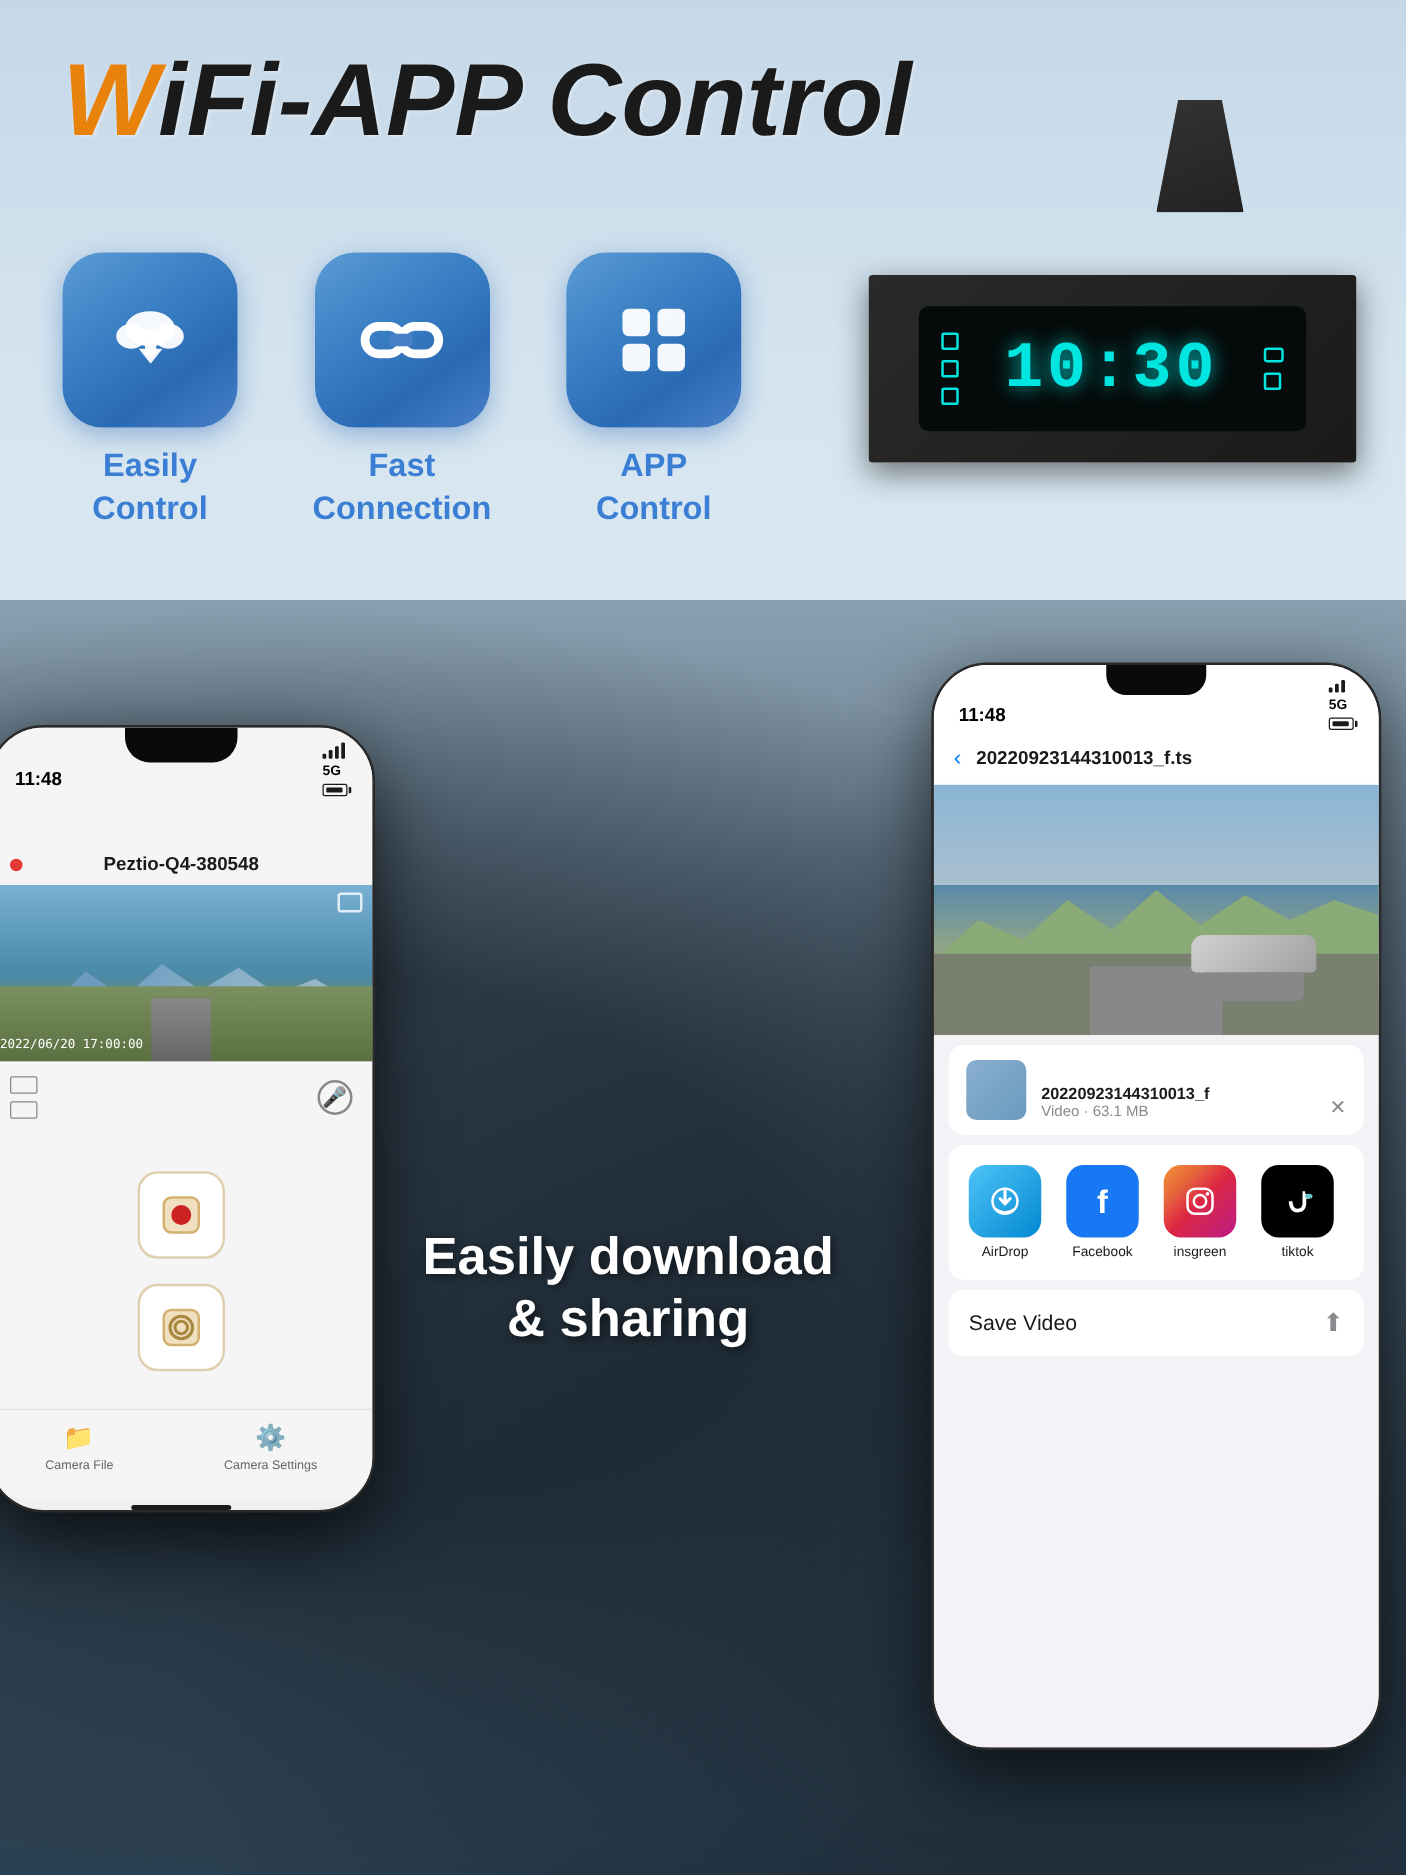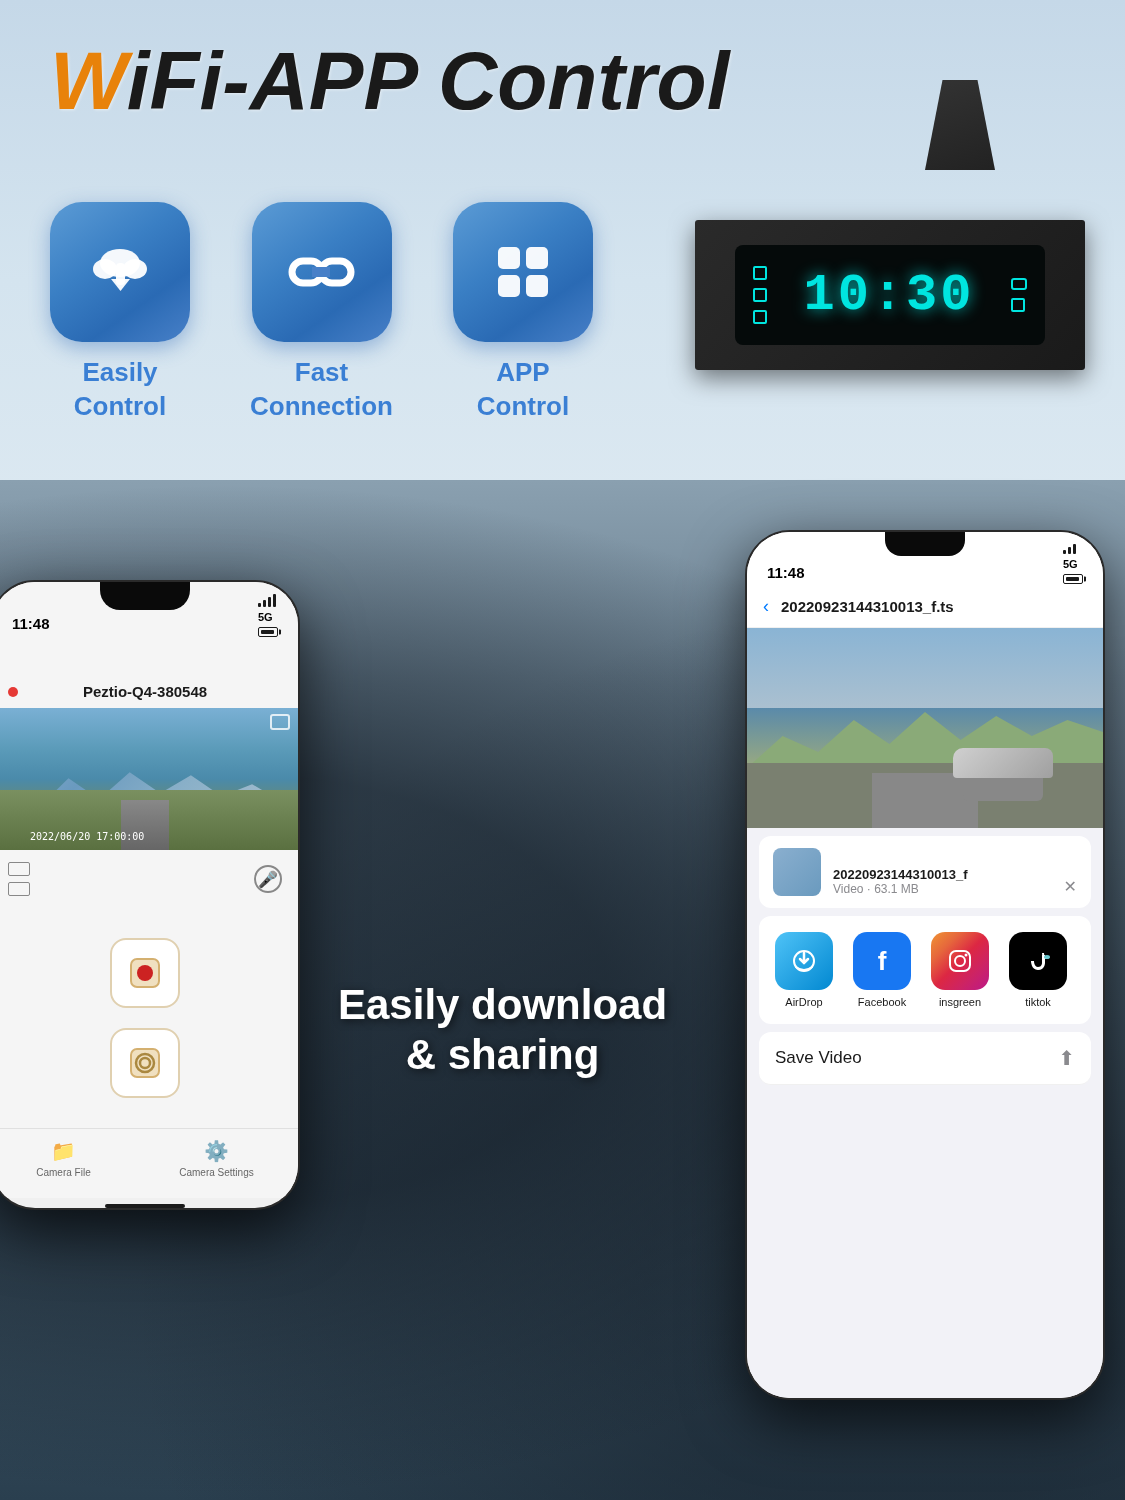--- a/index.html
+++ b/index.html
@@ -219,21 +219,20 @@
       clip-path: polygon(0% 100%, 8% 60%, 15% 80%, 25% 30%, 35% 65%, 45% 20%, 55% 55%, 65% 25%, 75% 60%, 85% 40%, 95% 70%, 100% 50%, 100% 100%);
     }
 
     .video-timestamp {
       position: absolute;
       bottom: 8px;
       left: 8px;
       font-size: 10px;
       color: #fff;
       font-family: monospace;
-      padding-left: 30px;
     }
 
     .phone-controls {
       background: #f5f5f5;
       padding: 12px 16px;
       display: flex;
       justify-content: space-between;
       align-items: center;
     }
 

